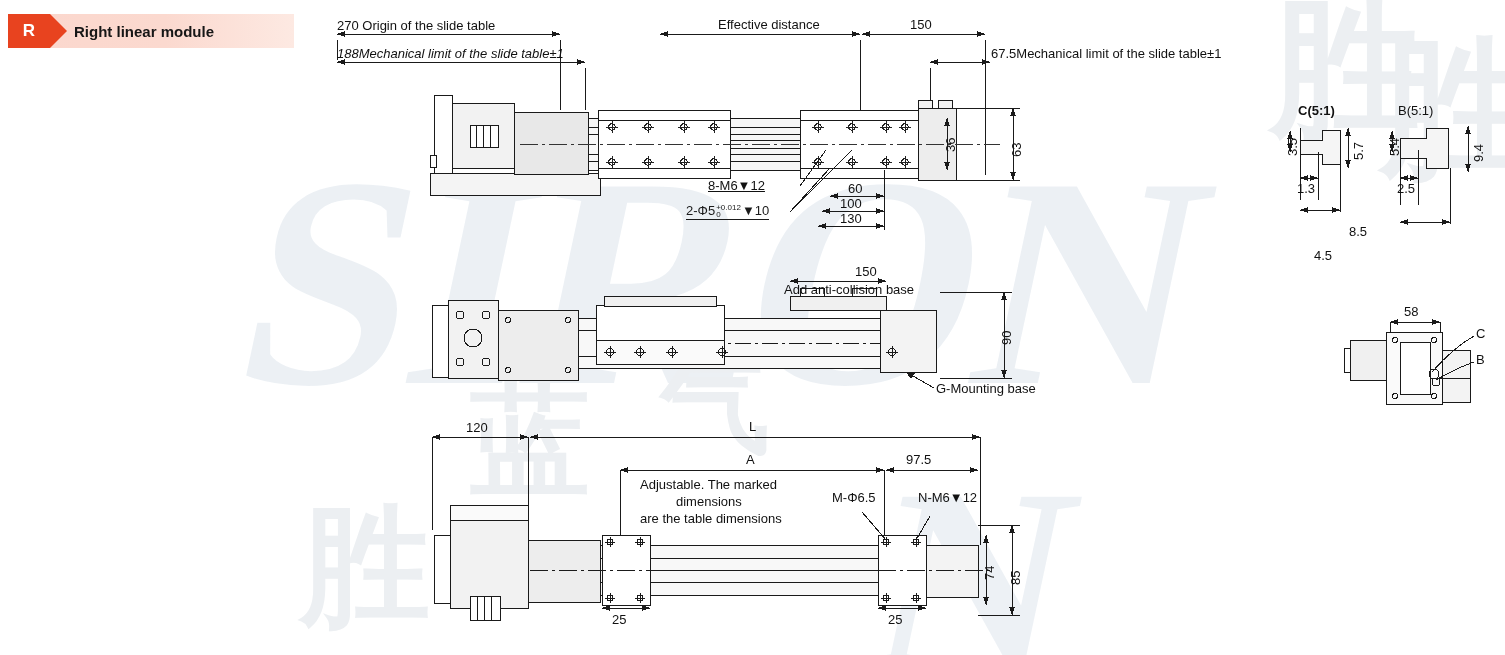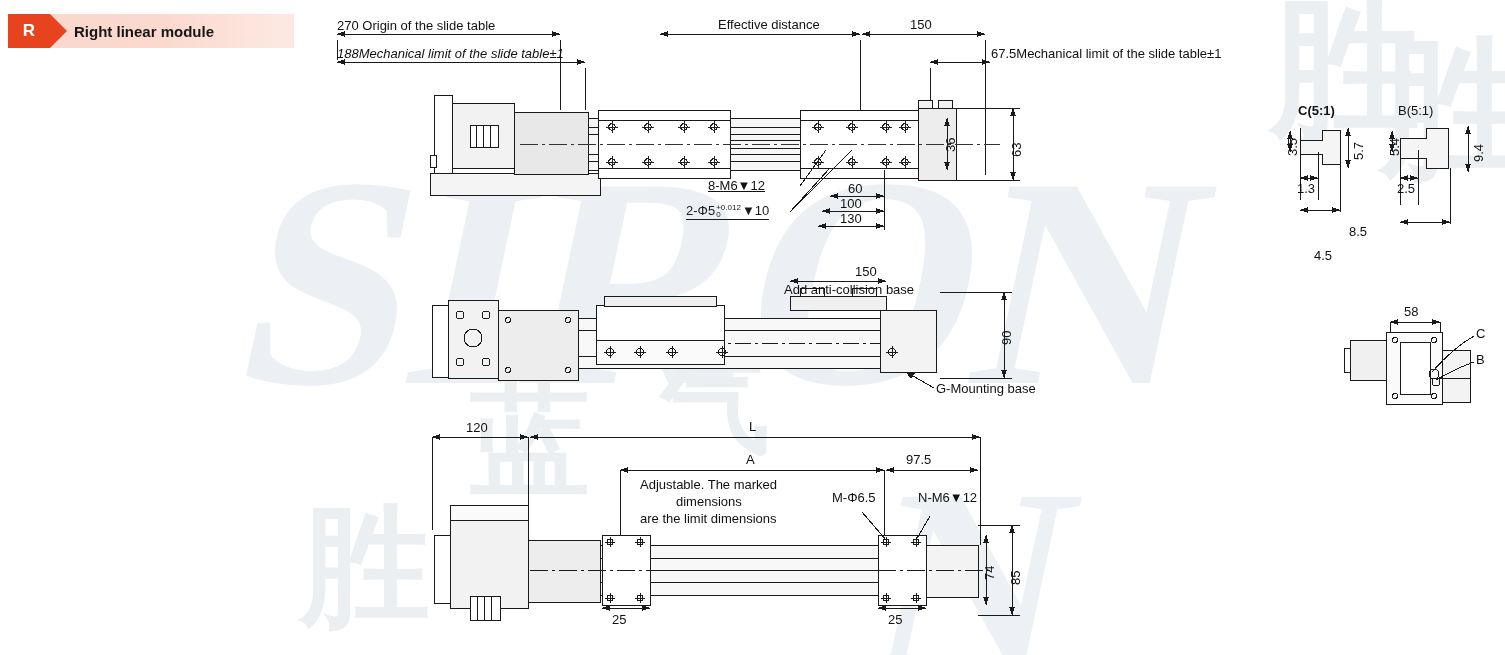--- a/index.html
+++ b/index.html
@@ -433,21 +433,21 @@
   <div class="lbl" style="left:936px;top:382px;">G-Mounting base</div>
   <div class="lbl rot" style="left:1000px;top:345px;transform:rotate(-90deg);">90</div>
 
   <div class="lbl" style="left:466px;top:421px;">120</div>
   <div class="lbl" style="left:749px;top:420px;">L</div>
   <div class="lbl" style="left:746px;top:453px;">A</div>
   <div class="lbl" style="left:906px;top:453px;">97.5</div>
 
   <div class="lbl" style="left:640px;top:478px;">Adjustable. The marked</div>
   <div class="lbl" style="left:640px;top:495px;margin-left:36px;">dimensions</div>
-  <div class="lbl" style="left:640px;top:512px;">are the limit dimensions</div>
+  <div class="lbl" style="left:640px;top:512px;">are the table dimensions</div>
 
   <div class="lbl" style="left:832px;top:491px;">M-Φ6.5</div>
   <div class="lbl" style="left:918px;top:491px;">N-M6▼12</div>
 
   <div class="lbl rot" style="left:983px;top:580px;transform:rotate(-90deg);">74</div>
   <div class="lbl rot" style="left:1009px;top:585px;transform:rotate(-90deg);">85</div>
   <div class="lbl" style="left:612px;top:613px;">25</div>
   <div class="lbl" style="left:888px;top:613px;">25</div>
 
   <div class="lbl" style="left:1298px;top:104px;font-weight:bold;">C(5:1)</div>

